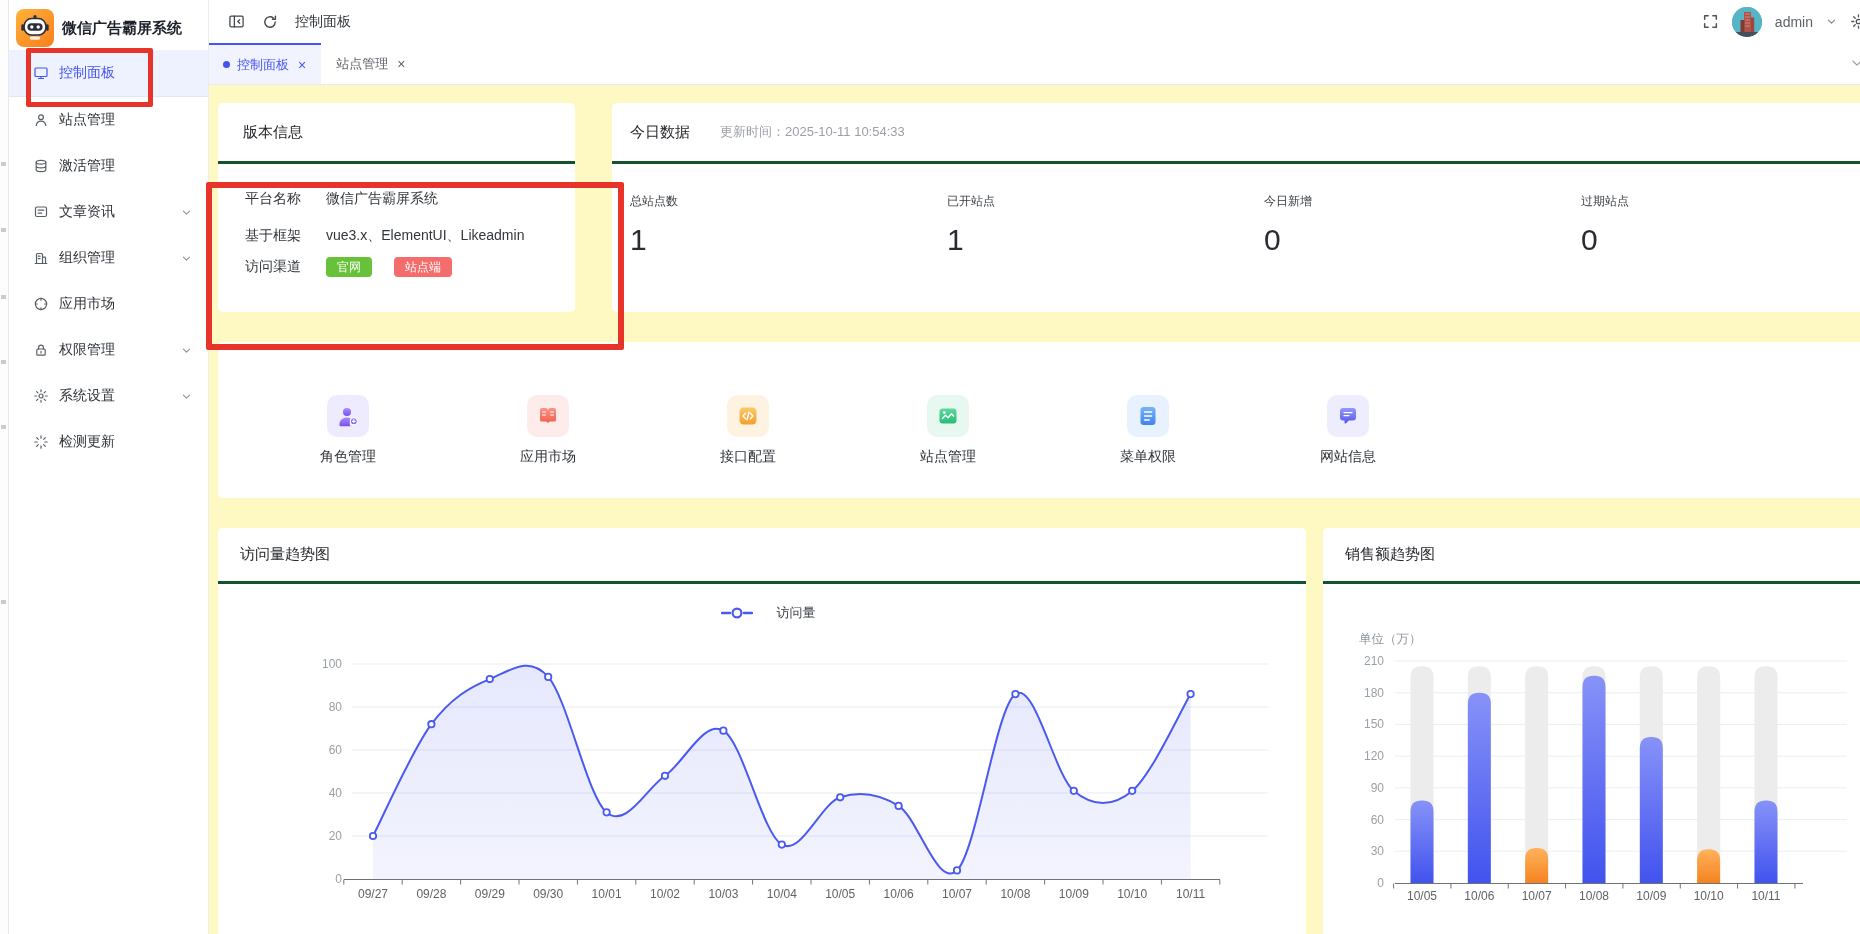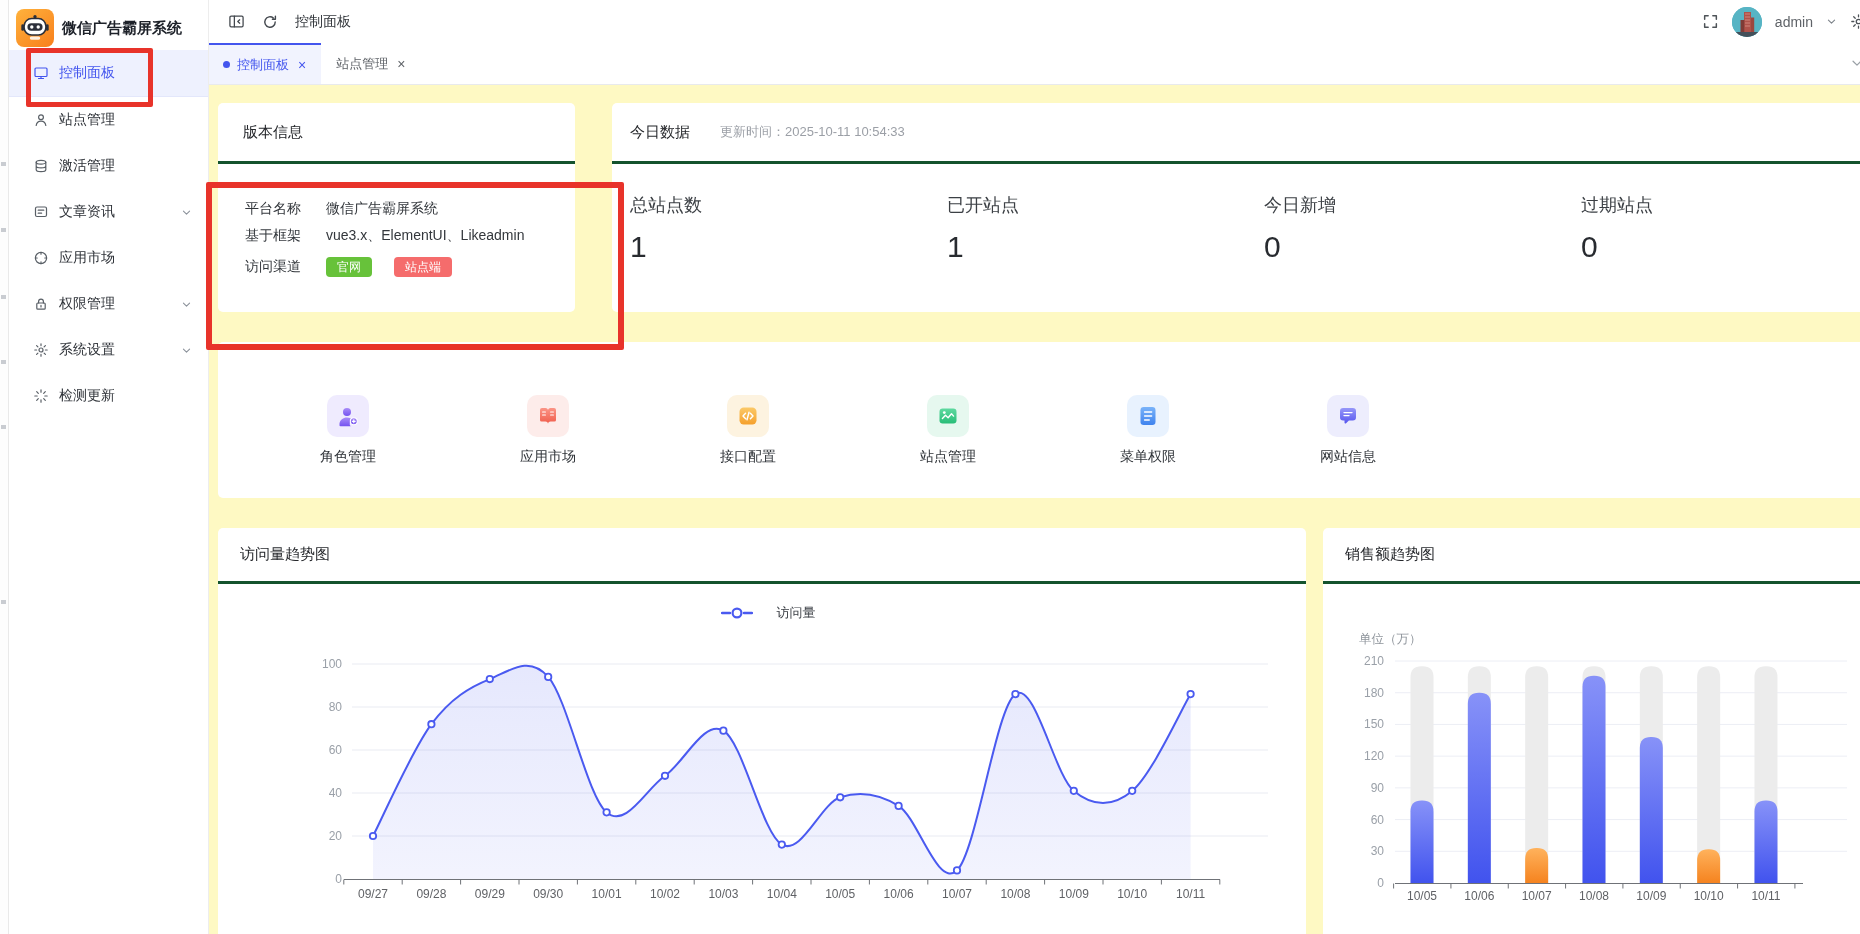--- a/index.html
+++ b/index.html
@@ -52,21 +52,21 @@
              padding-left:25px;font-size:15px;color:#25272b;}
   .card-head.short{height:39px;font-size:14px;}
   .card-head.chart{height:53px;padding-left:22px;}
   .upd{margin-left:30px;font-size:13px;color:#9b9fa6;}
   
   .vrow{position:absolute;left:27px;display:flex;align-items:center;font-size:14px;color:#33373c;height:24px;}
   .vrow .lb{width:81px;flex:0 0 auto;}
   .chip{display:inline-block;padding:4px 11px;border-radius:4px;color:#fff;font-size:12px;margin-right:22px;line-height:1;}
   
   .stat{position:absolute;top:90px;width:300px;}
-  .stat .lb{font-size:18px;color:#3c4045;}
+  .stat .lb{font-size:12px;color:#3c4045;}
   .stat .vl{font-size:30px;color:#282b30;margin-top:13px;}
   
   .q-wrap{position:absolute;left:30px;top:53px;display:flex;}
   .q-item{width:200px;display:flex;flex-direction:column;align-items:center;cursor:pointer;}
   .q-box{width:42px;height:42px;border-radius:10px;display:flex;align-items:center;justify-content:center;}
   .q-lb{margin-top:11px;font-size:14px;color:#2f3338;}
   
   .legend{position:absolute;top:76px;left:12px;right:0;display:flex;justify-content:center;
           align-items:center;gap:24px;font-size:13px;color:#3a3e44;}
   .unit-lb{position:absolute;left:36px;top:103px;font-size:12.5px;color:#8f959c;}
@@ -144,20 +144,34 @@
           <span>文章资讯</span>
           <span class="chev">
             <svg width="11" height="11" viewBox="0 0 16 16" fill="none" stroke="currentColor" stroke-width="1.5" stroke-linecap="round" stroke-linejoin="round">
               <path d="M3.5 6l4.5 4.5L12.5 6"></path>
             </svg>
           </span>
         </div>
         <div class="side-item">
           <span class="ic">
             <svg width="16" height="16" viewBox="0 0 16 16" fill="none" stroke="currentColor" stroke-width="1.2" stroke-linecap="round" stroke-linejoin="round">
+              <path d="M3.5 13.5v-9a1 1 0 0 1 1-1h4a1 1 0 0 1 1 1v9M9.5 7.2h2.2a.8.8 0 0 1 .8.8v5.5M2.2 13.5h11.6"></path>
+              <path d="M5.3 6.2h1.8M5.3 8.7h1.8"></path>
+            </svg>
+          </span>
+          <span>组织管理</span>
+          <span class="chev">
+            <svg width="11" height="11" viewBox="0 0 16 16" fill="none" stroke="currentColor" stroke-width="1.5" stroke-linecap="round" stroke-linejoin="round">
+              <path d="M3.5 6l4.5 4.5L12.5 6"></path>
+            </svg>
+          </span>
+        </div>
+        <div class="side-item">
+          <span class="ic">
+            <svg width="16" height="16" viewBox="0 0 16 16" fill="none" stroke="currentColor" stroke-width="1.2" stroke-linecap="round" stroke-linejoin="round">
               <circle cx="8" cy="8" r="5.6"></circle>
               <path d="M8 2.4v1.8M8 11.8v1.8M2.4 8h1.8M11.8 8h1.8"></path>
             </svg>
           </span>
           <span>应用市场</span>
         </div>
         <div class="side-item">
           <span class="ic">
             <svg width="16" height="16" viewBox="0 0 16 16" fill="none" stroke="currentColor" stroke-width="1.2" stroke-linecap="round" stroke-linejoin="round">
               <rect x="3.8" y="7" width="8.4" height="6.2" rx="1"></rect>
@@ -257,21 +271,21 @@
       <span class="tab-chev">
       <svg width="14" height="14" viewBox="0 0 16 16" fill="none" stroke="currentColor" stroke-width="1.4" stroke-linecap="round" stroke-linejoin="round">
           <path d="M3.5 6l4.5 4.5L12.5 6"></path>
         </svg>
     </span>
   </div>
 
   <section class="card" id="card-version">
     <div class="card-head">版本信息</div>
     <div id="version-rows">
-        <div class="vrow" style="top: 94px;">
+        <div class="vrow" style="top: 84px;">
           <span class="lb">平台名称</span>
           <span>微信广告霸屏系统</span>
         </div>
         <div class="vrow" style="top: 121px;">
           <span class="lb">基于框架</span>
           <span>vue3.x、ElementUI、Likeadmin</span>
         </div>
         <div class="vrow" style="top: 152px;">
           <span class="lb">访问渠道</span>
           <span class="chip" style="background: rgb(103, 194, 58);">官网</span>

